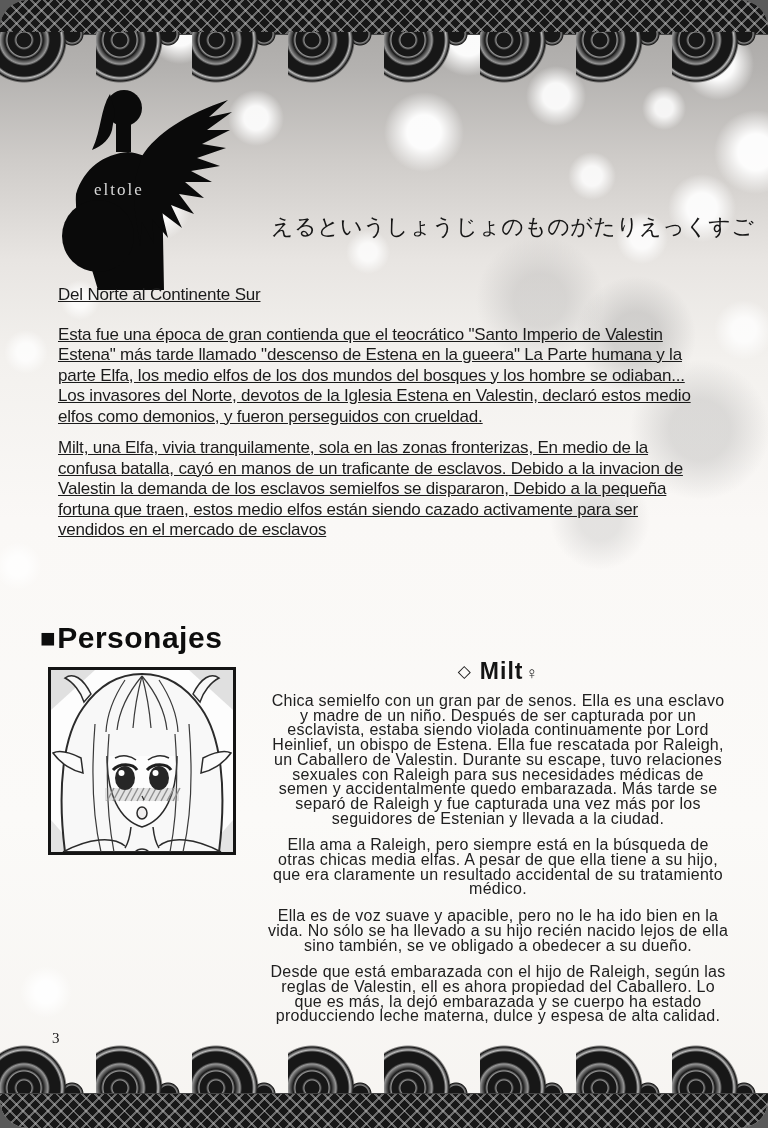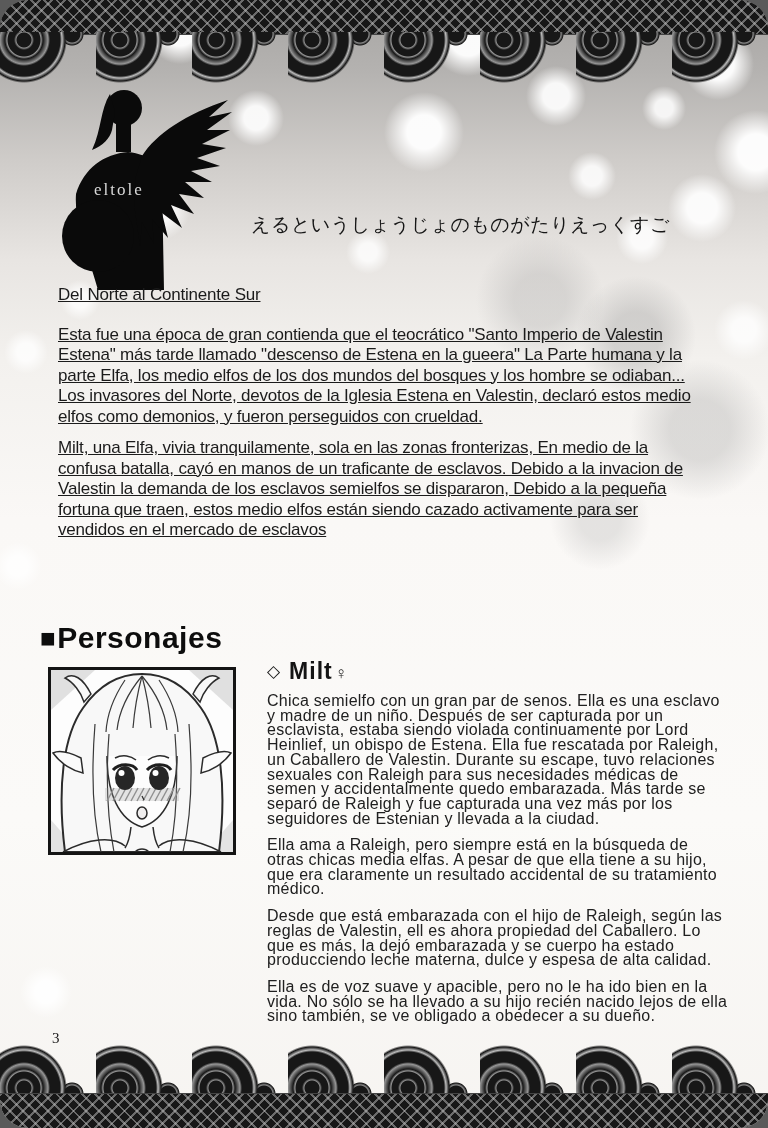--- a/index.html
+++ b/index.html
@@ -58,33 +58,33 @@
       radial-gradient(circle at 24px 56px, transparent 16px, #969696 17px, #171717 19px, #969696 24px, #171717 26px, transparent 27px),
       radial-gradient(circle at 24px 56px, #171717 36px, #bdbdbd 38px, #171717 41px, rgba(23,23,23,0) 43px),
       radial-gradient(circle at 72px 62px, #171717 8px, #8d8d8d 9px, #171717 11px, transparent 12px);}
   
   .logo{position:absolute;left:58px;top:84px;width:178px;height:206px;}
   .logo svg{position:absolute;left:0;top:0;}
   .logo-text{position:absolute;left:36px;top:96px;font-family:"Liberation Serif","DejaVu Serif",serif;
     font-size:17px;letter-spacing:2px;color:#d9d9d9;}
   .title{position:absolute;left:196px;top:146px;margin:0;font-family:"DejaVu Serif","Liberation Serif",serif;
     font-weight:400;font-size:43px;letter-spacing:1px;color:#0f0f0f;white-space:nowrap;}
-  .subtitle{position:absolute;left:251px;top:212px;font-family:"DejaVu Serif","Liberation Serif",serif;
-    font-size:19px;letter-spacing:.5px;color:#161616;white-space:nowrap;}
+  .subtitle{position:absolute;left:271px;top:212px;font-family:"DejaVu Serif","Liberation Serif",serif;
+    font-size:22px;letter-spacing:.5px;color:#161616;white-space:nowrap;}
   
   .intro{position:absolute;left:58px;top:285px;width:640px;text-decoration:underline;}
   .intro p{margin:0 0 11px 0;font-size:17px;line-height:20.5px;letter-spacing:-.2px;white-space:pre-line;}
   .intro .intro-heading{margin-bottom:19px;}
   
   .personajes{position:absolute;left:40px;top:621px;margin:0;font-size:30px;font-weight:700;
     letter-spacing:.5px;color:#0d0d0d;}
   .personajes .sq{font-size:26px;vertical-align:1px;margin-right:1px;}
   .portrait{position:absolute;left:48px;top:667px;width:182px;height:182px;border:3px solid #141414;
     background:#fdfdfd;}
-  .char-col{position:absolute;left:267px;top:658px;width:462px;}
+  .char-col{position:absolute;left:267px;top:658px;width:462px;text-align:center;}
   .milt-h{margin:0 0 9px 0;font-weight:700;color:#141414;}
   .milt-h .dia{font-size:17px;margin-right:9px;vertical-align:2px;font-weight:400;}
   .milt-h .mname{font-size:23px;letter-spacing:1px;}
   .milt-h .gsym{font-size:17px;font-weight:400;margin-left:2px;}
   .char-col p{margin:0 0 12px 0;font-size:16px;line-height:14.7px;letter-spacing:.25px;color:#202020;}
   
   .pageno{position:absolute;left:52px;top:1030px;font-family:"Liberation Serif","DejaVu Serif",serif;
     font-size:15px;color:#1a1a1a;z-index:5;}
 </style>
 </head>
@@ -178,22 +178,22 @@
         <path d="M170,182 C144,168 120,166 108,176"></path>
         <path d="M84,182 C88,178 94,178 98,182"></path>
       </g>
     </svg>
   </div>
 
   <div class="char-col">
     <h3 class="milt-h"><span class="dia">◇</span><span class="mname">Milt</span><span class="gsym">♀</span></h3>
     <p>Chica semielfo con un gran par de senos. Ella es una esclavo y madre de un niño. Después de ser capturada por un esclavista, estaba siendo violada continuamente por Lord Heinlief, un obispo de Estena. Ella fue rescatada por Raleigh, un Caballero de Valestin. Durante su escape, tuvo relaciones sexuales con Raleigh para sus necesidades médicas de semen y accidentalmente quedo embarazada. Más tarde se separó de Raleigh y fue capturada una vez más por los seguidores de Estenian y llevada a la ciudad.</p>
     <p>Ella ama a Raleigh, pero siempre está en la búsqueda de otras chicas media elfas. A pesar de que ella tiene a su hijo, que era claramente un resultado accidental de su tratamiento médico.</p>
+    <p>Ella es de voz suave y apacible, pero no le ha ido bien en la vida. No sólo se ha llevado a su hijo recién nacido lejos de ella sino también, se ve obligado a obedecer a su dueño.</p>
     <p>Desde que está embarazada con el hijo de Raleigh, según las reglas de Valestin, ell es ahora propiedad del Caballero. Lo que es más, la dejó embarazada y se cuerpo ha estado producciendo leche materna, dulce y espesa de alta calidad.</p>
-    <p>Ella es de voz suave y apacible, pero no le ha ido bien en la vida. No sólo se ha llevado a su hijo recién nacido lejos de ella sino también, se ve obligado a obedecer a su dueño.</p>
   </div>
 
   <div class="pageno">3</div>
 
   <div class="lace lace-bottom">
     <div class="scallops"></div>
     <div class="band"></div>
   </div>
 
 </div>

